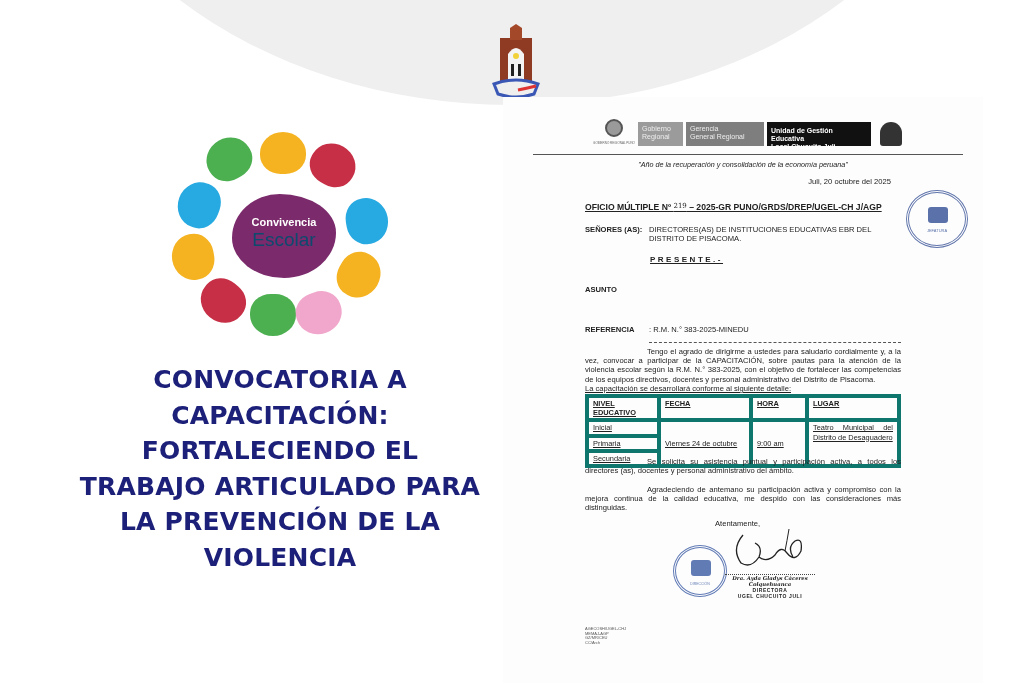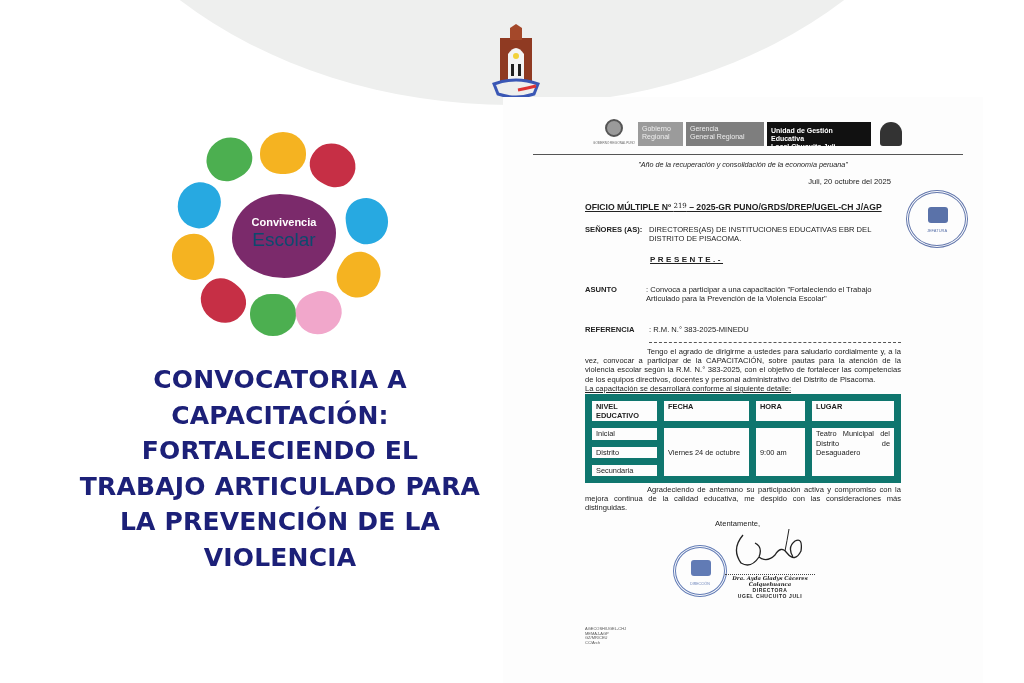--- a/index.html
+++ b/index.html
@@ -65,21 +65,21 @@
   .row-lbl { position: absolute; left: 82px; font-weight: bold; text-align: right; }
   .row-val { position: absolute; left: 150px; width: 248px; }
   .presente { position: absolute; left: 147px; top: 158px; font-weight: bold; letter-spacing: 2.5px; text-decoration: underline; font-size: 8px; text-align: right; }
   .ref-rule { position: absolute; left: 146px; top: 245px; width: 252px; border-top: 1px dashed #555; }
 
   .para { position: absolute; left: 82px; width: 316px; text-align: justify; }
   .indent { text-indent: 62px; }
   .under { text-decoration: underline; }
 
   table.sched { position: absolute; left: 82px; top: 297px; width: 316px; border-collapse: collapse; font-size: 7.4px; }
-  table.sched td { border: 7px solid #0f766e; padding: 1px 4px; vertical-align: top; }
+  table.sched td { border: 4px solid #0f766e; padding: 1px 4px; vertical-align: top; text-decoration: underline; }
   table.sched .th { font-weight: bold; }
   table.sched .mid { vertical-align: middle; }
 
   .atentamente { position: absolute; left: 212px; top: 422px; }
   .seal-dir { position: absolute; left: 170px; top: 448px; width: 54px; height: 52px; border-radius: 50%; border: 3px double #3b5ba4; opacity: .8; }
   .seal-dir .in { position:absolute; left:15px; top:12px; width:20px; height:16px; background:#3b5ba4; border-radius:3px; }
   .seal-dir .cap { position:absolute; left:0; top:32px; width:48px; text-align:center; font-size:3.5px; color:#3b5ba4; }
   .signature { position: absolute; left: 226px; top: 430px; width: 80px; height: 46px; }
   .signer { position: absolute; left: 222px; top: 477px; width: 90px; text-align: center; font-size: 5px; line-height: 6px; }
   .signer .name { font-family: "DejaVu Serif", serif; font-style: italic; font-weight: bold; font-size: 5.3px; border-top: 1px dotted #444; }
@@ -160,21 +160,20 @@
   <div class="oficio">
     <span>OFICIO MÚLTIPLE Nº </span><span class="num">219</span><span>  – 2025-GR PUNO/GRDS/DREP/UGEL-CH J/AGP</span>
   </div>
 
   <div class="row-lbl" style="top:128px">SEÑORES (AS):</div>
   <div class="row-val" style="top:128px;left:146px;width:256px">DIRECTORES(AS) DE INSTITUCIONES EDUCATIVAS EBR DEL DISTRITO DE PISACOMA.</div>
 
   <div class="presente">PRESENTE.-</div>
 
   <div class="row-lbl" style="top:188px">ASUNTO</div>
-  <div class="row-val" style="top:188px;left:143px;width:256px">: Convoca a participar a una capacitación "Fortaleciendo el Trabajo Articulado para la Prevención de la Violencia Escolar"</div>
 
   <div class="row-lbl" style="top:228px">REFERENCIA</div>
   <div class="row-val" style="top:228px;left:146px">: R.M. N.° 383-2025-MINEDU</div>
   <div class="ref-rule"></div>
 
   <div class="para indent" style="top:250px">Tengo el agrado de dirigirme a ustedes para saludarlo cordialmente y, a la vez, convocar a participar de la CAPACITACIÓN, sobre pautas para la atención de la violencia escolar según la R.M. N.° 383-2025, con el objetivo de fortalecer las competencias de los equipos directivos, docentes y personal administrativo del Distrito de Pisacoma.</div>
   <div class="para under" style="top:287px">La capacitación se desarrollará conforme al siguiente detalle:</div>
 
   <table class="sched">
     <tbody>
@@ -184,28 +183,29 @@
       <td class="th" style="width:56px">HORA</td>
       <td class="th">LUGAR</td>
     </tr>
     <tr>
       <td>Inicial</td>
       <td class="mid" rowspan="3">Viernes 24 de octubre</td>
       <td class="mid" rowspan="3">9:00 am</td>
       <td rowspan="3" style="text-align:justify">Teatro Municipal del Distrito de Desaguadero</td>
     </tr>
     <tr>
-          <td>Distrito</td>
+          <td>Primaria</td>
         </tr>
     <tr>
           <td>Secundaria</td>
         </tr>
   </tbody>
     </table>
 
+  <div class="para indent" style="top:360px">Se solicita su asistencia puntual y participación activa, a todos los directores (as), docentes y personal administrativo del ámbito.</div>
   <div class="para indent" style="top:388px">Agradeciendo de antemano su participación activa y compromiso con la mejora continua de la calidad educativa, me despido con las consideraciones más distinguidas.</div>
 
   <div class="atentamente">Atentamente,</div>
 
   <div class="seal-dir">
     <div class="in"></div>
       <div class="cap">DIRECCIÓN</div>
   </div>
   <svg class="signature" viewBox="0 0 80 46">
     <path d="M14 8 Q2 22 12 36 Q22 42 30 30 Q34 20 26 16 M30 30 Q38 36 46 28 Q52 18 58 26 Q66 36 72 24 Q74 10 66 14 Q58 20 64 30" fill="none" stroke="#222" stroke-width="1.3"></path>

